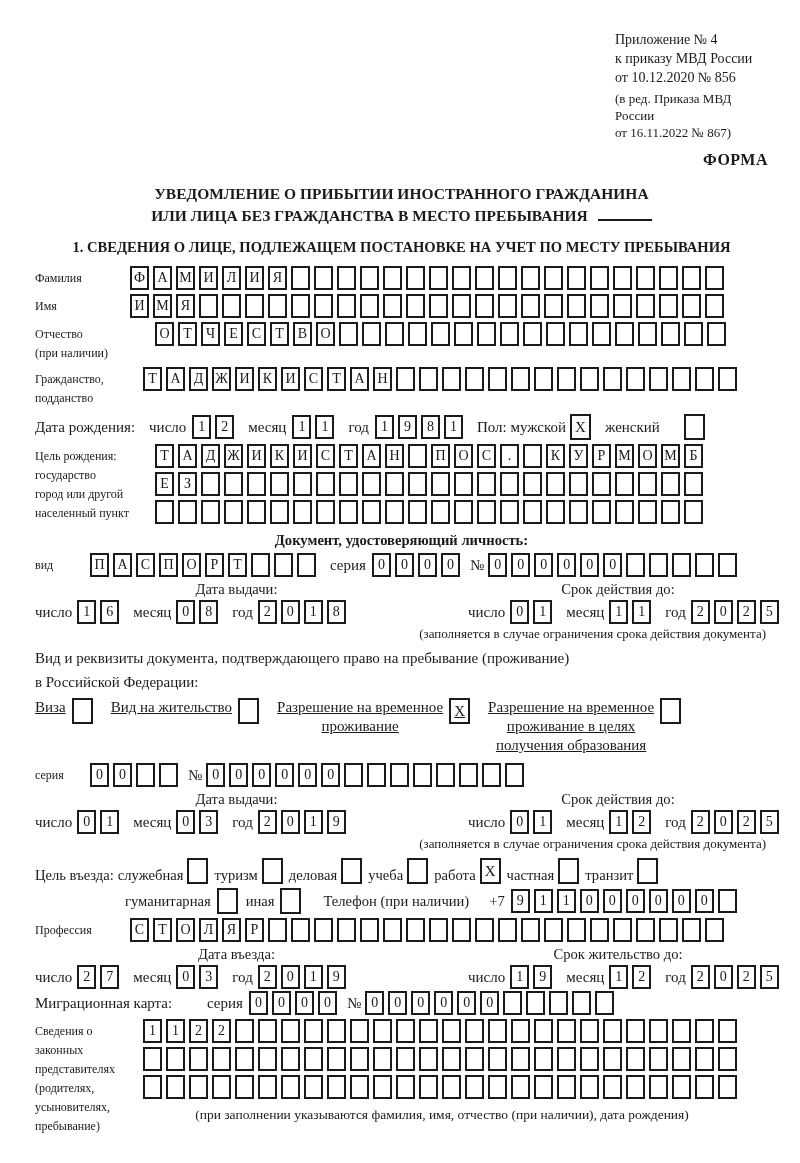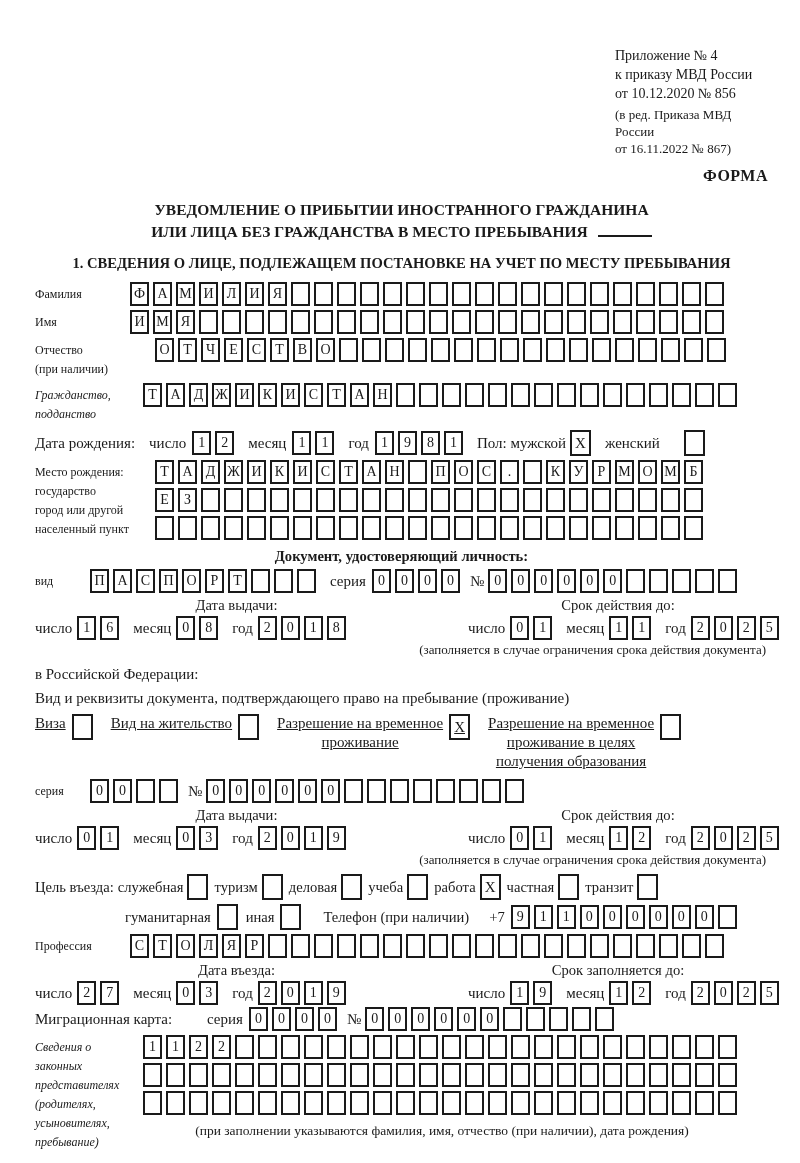--- a/index.html
+++ b/index.html
@@ -1,32 +1,32 @@
 <!DOCTYPE html>
 <html><head>
 <meta charset="utf-8">
 <style>
   html,body{margin:0;padding:0;background:#fff;}
   body{width:800px;height:1163px;overflow:hidden;color:#1a1a1a;
        font-family:"Liberation Serif","DejaVu Serif",serif;}
-  .page{box-sizing:border-box;width:800px;height:1163px;padding:46px 32px 0 35px;position:relative;}
+  .page{box-sizing:border-box;width:800px;height:1163px;padding:30px 32px 0 35px;position:relative;}
 
   
   .hdr{margin-left:580px;font-size:14px;line-height:19px;}
   .hdr .sub{margin-top:3px;font-size:13px;line-height:17px;}
   .forma{margin-top:10px;text-align:right;font-weight:bold;font-size:16px;letter-spacing:.5px;}
 
   .title{margin-top:14px;text-align:center;font-weight:bold;font-size:15.5px;line-height:22px;}
   .blankline{display:inline-block;width:54px;border-bottom:2px solid #1a1a1a;height:14px;margin-left:10px;}
   .sec1{margin-top:12px;text-align:center;font-weight:bold;font-size:14.6px;}
 
   
   .frow{display:flex;align-items:flex-start;margin-bottom:4px;}
   .flabel{font-size:12px;line-height:19px;padding-top:3px;flex:0 0 auto;}
-  .w95{width:95px;} .w120{width:120px;} .w108{width:108px;font-style:italic;} .w55{width:55px;}
+  .w95{width:95px;} .w120{width:120px;} .w108{width:108px;} .w55{width:55px;}
   .grid{display:flex;flex:0 0 auto;}
   .cell{box-sizing:border-box;display:inline-block;width:19px;height:24px;border:2px solid #1a1a1a;
         margin-right:4px;text-align:center;font-size:14px;line-height:20px;background:#fff;flex:0 0 auto;}
   .cb{width:21px;height:26px;line-height:22px;font-size:15px;}
   .inline-row{display:flex;align-items:center;font-size:15px;margin:6px 0 4px 0;flex-wrap:nowrap;}
   .inline-row>*{flex:0 0 auto;}
   .gap6{margin-right:6px;} .gap10{margin-right:10px;} .gap14{margin-right:14px;} .gap4{margin-right:4px;} .ml10{margin-left:10px;} .ml14{margin-left:14px;} .ml18{margin-left:18px;}
 
   .stackrows .grid{margin-bottom:4px;}
   .center-bold{text-align:center;font-weight:bold;font-size:14.6px;margin:2px 0 4px 0;}
@@ -41,21 +41,21 @@
   .dcells .lbl{margin-right:5px;}
   .dcells .grid{margin-right:10px;}
   .note{text-align:right;font-size:13px;margin:2px 2px 4px 0;}
 
   .plain{font-size:15px;line-height:24px;}
   .cbrow{display:flex;align-items:flex-start;font-size:15px;margin:4px 0 8px 0;text-decoration:underline;}
   .cbrow .opt{display:flex;align-items:flex-start;margin-right:14px;}
   .cbrow .stack{display:inline-block;text-align:center;line-height:19px;margin-right:6px;}
   .cbrow .cb{margin-top:0;}
 
-  .purpose{display:flex;align-items:center;font-size:14.6px;margin:6px 0 4px 0;}
+  .purpose{display:flex;align-items:flex-end;font-size:14.6px;margin:6px 0 4px 0;}
   .purpose>*{flex:0 0 auto;}
   .purpose .cb{margin:0 6px 0 4px;}
   .purpose2{display:flex;align-items:center;font-size:14.6px;margin:2px 0 4px 0;padding-left:90px;}
   .purpose2 .cb{margin:0 8px 0 6px;}
 
   .mig{display:flex;align-items:center;font-size:15px;margin:2px 0 4px 0;}
   .reps{display:flex;align-items:flex-start;margin-top:4px;}
   .reps .flabel div{line-height:19px;}
   .repright{display:flex;flex-direction:column;}
   .footnote{font-size:13.5px;text-align:center;margin-top:4px;}
@@ -239,21 +239,21 @@
         <span class="cell">1</span>
       </span>
     <span class="gap4">Пол: мужской</span>
     <span class="cell cb">X</span>
     <span class="ml10 gap6">женский</span>
     <span class="cell cb ml18"></span>
   </div>
 
   <div class="frow">
     <div class="flabel w120">
-      <div>Место рождения:</div>
+      <div>Цель рождения:</div>
       <div>государство</div>
       <div>город или другой</div>
       <div>населенный пункт</div>
     </div>
     <div class="stackrows">
       <div class="grid">
           <span class="cell">Т</span>
           <span class="cell">А</span>
           <span class="cell">Д</span>
           <span class="cell">Ж</span>
@@ -413,22 +413,22 @@
             <span class="cell">2</span>
             <span class="cell">0</span>
             <span class="cell">2</span>
             <span class="cell">5</span>
           </span>
       </div>
     </div>
   </div>
   <div class="note">(заполняется в случае ограничения срока действия документа)</div>
 
+  <div class="plain">Вид и реквизиты документа, подтверждающего право на пребывание (проживание)</div>
   <div class="plain">в Российской Федерации:</div>
-  <div class="plain">Вид и реквизиты документа, подтверждающего право на пребывание (проживание)</div>
 
   <div class="cbrow">
     <span class="opt">
       <span class="stack">Виза</span>
       <span class="cell cb"></span>
     </span>
     <span class="opt">
       <span class="stack">Вид на жительство</span>
       <span class="cell cb"></span>
     </span>
@@ -612,21 +612,21 @@
         <span class="lbl">год</span>
         <span class="grid">
             <span class="cell">2</span>
             <span class="cell">0</span>
             <span class="cell">1</span>
             <span class="cell">9</span>
           </span>
       </div>
     </div>
     <div class="dhalf right">
-      <div class="dtitle">Срок заполняется до:</div>
+      <div class="dtitle">Срок жительство до:</div>
       <div class="dcells">
         <span class="lbl">число</span>
         <span class="grid">
             <span class="cell">1</span>
             <span class="cell">9</span>
           </span>
         <span class="lbl">месяц</span>
         <span class="grid">
             <span class="cell">1</span>
             <span class="cell">2</span>

